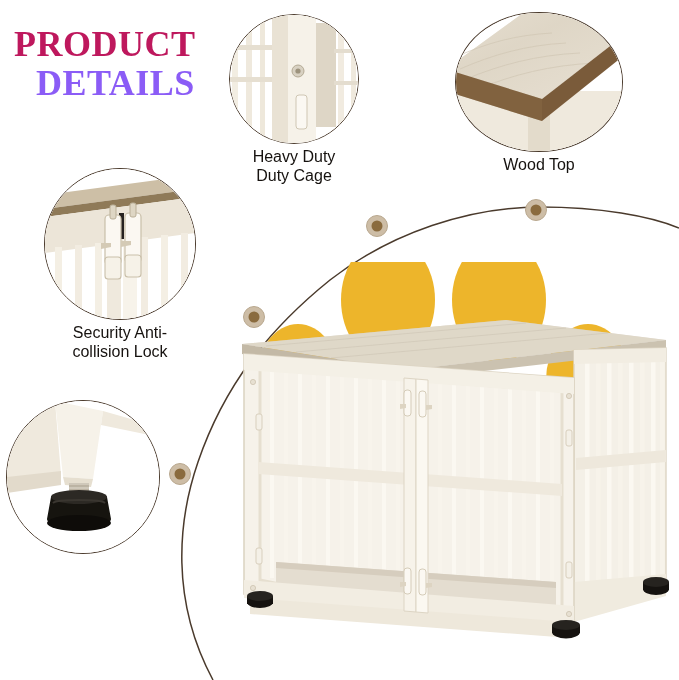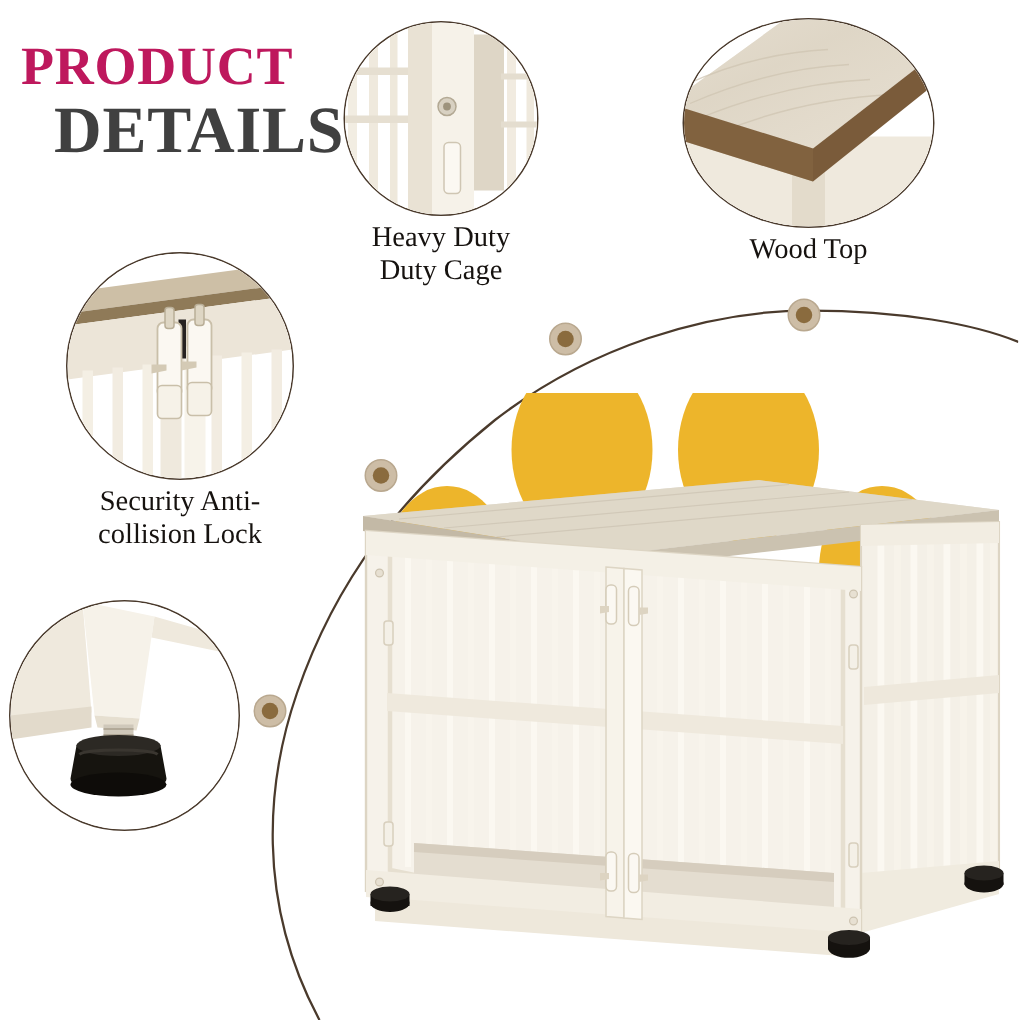--- a/index.html
+++ b/index.html
@@ -7,29 +7,29 @@
   body{width:679px;height:680px;position:relative;overflow:hidden;
        font-family:"Liberation Sans", sans-serif;}
 
   .stage{position:absolute;inset:0;width:679px;height:680px;background:#fff;}
 
   
   .title-block{position:absolute;left:14px;top:26px;width:210px;
                font-family:"Liberation Serif", serif;font-weight:bold;
                letter-spacing:.5px;line-height:1.02;}
   .t-product{font-size:36px;color:#be185d;display:block;}
-  .t-details{font-size:44px;color:#404040;display:block;margin-left:22px;margin-top:2px;}
+  .t-details{font-size:36px;color:#8b5cf6;display:block;margin-left:22px;margin-top:2px;}
 
   
   .callout{position:absolute;}
   .circle{position:relative;border-radius:50%;overflow:hidden;
           border:1.4px solid #4a3a2c;background:#fff;}
   .cap{position:absolute;left:50%;transform:translateX(-50%);
-       text-align:center;color:#16120f;font-size:19px;line-height:1.16;
-       white-space:nowrap;font-family:Liberation Serif, serif;}
+       text-align:center;color:#16120f;font-size:16px;line-height:1.16;
+       white-space:nowrap;}
 
   
   #co-steel{left:229px;top:14px;}
   #co-steel .circle{width:128px;height:128px;}
   #co-steel .cap{top:134px;}
 
   #co-wood{left:455px;top:12px;}
   #co-wood .circle{width:166px;height:138px;border-radius:50%;}
   #co-wood .cap{top:144px;}
 

